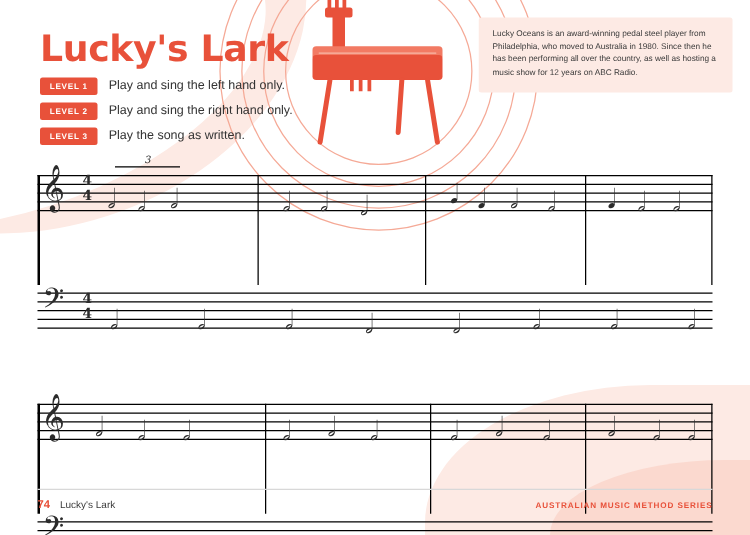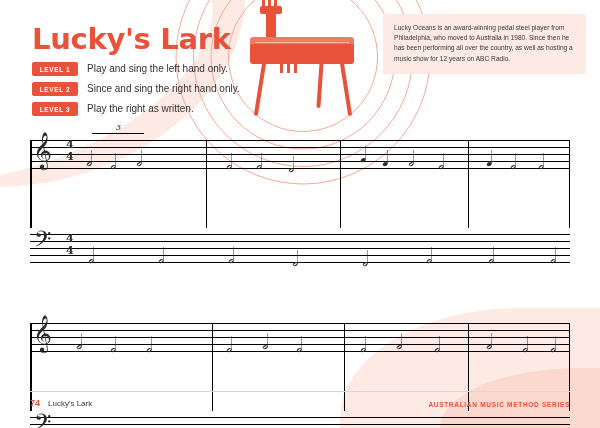--- a/index.html
+++ b/index.html
@@ -151,25 +151,25 @@
 
   <div class="title">Lucky's Lark</div>
 
   <div class="levels">
     <div class="level-row">
       <span class="level-badge">LEVEL 1</span>
       <span class="level-text">Play and sing the left hand only.</span>
     </div>
     <div class="level-row">
       <span class="level-badge">LEVEL 2</span>
-      <span class="level-text">Since and sing the right hand only.</span>
+      <span class="level-text">Play and sing the right hand only.</span>
     </div>
     <div class="level-row">
       <span class="level-badge">LEVEL 3</span>
-      <span class="level-text">Play the right as written.</span>
+      <span class="level-text">Play the song as written.</span>
     </div>
   </div>
 
   <div class="info-box">Lucky Oceans is an award-winning pedal steel player from Philadelphia, who moved to Australia in 1980. Since then he has been performing all over the country, as well as hosting a music show for 12 years on ABC Radio.</div>
 
   <div class="guitar">
     <div class="g-tuner" style="left:30px;"></div>
     <div class="g-tuner" style="left:36px;"></div>
     <div class="g-tuner" style="left:42px;"></div>
     <div class="g-head"></div>

